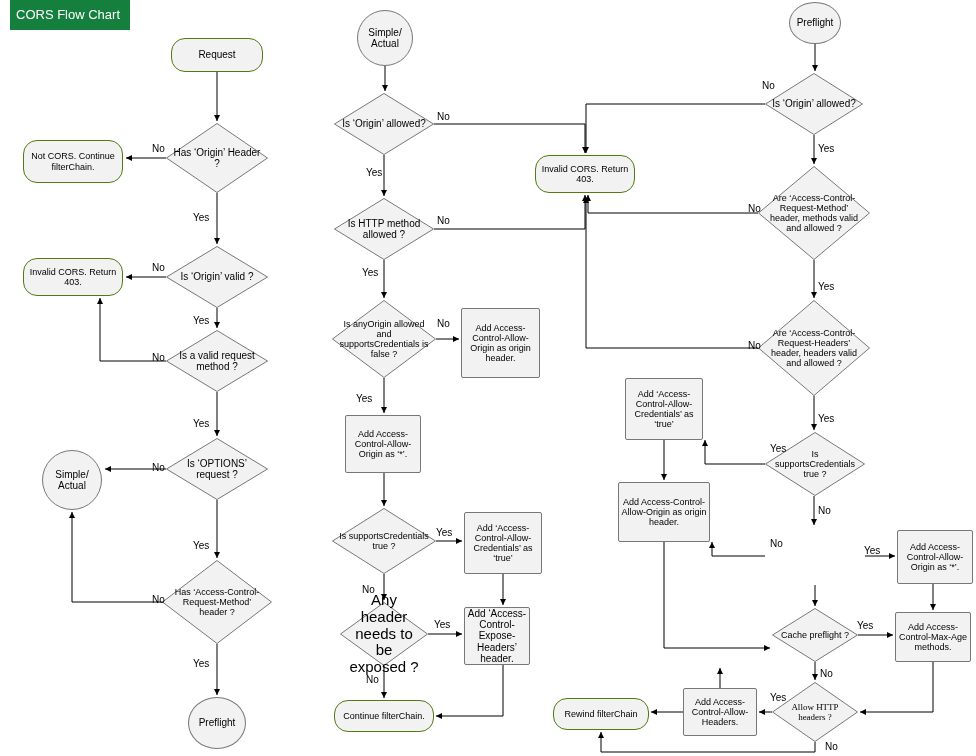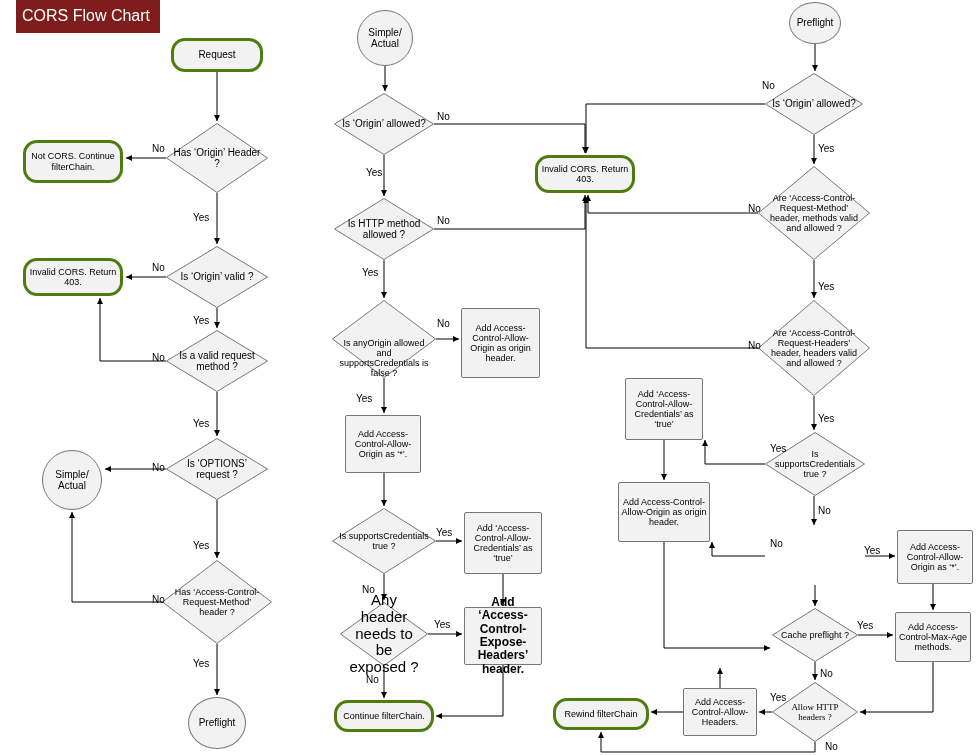--- a/index.html
+++ b/index.html
@@ -2,26 +2,26 @@
 <html><head>
 <meta charset="utf-8">
 <style>
   html,body{margin:0;padding:0;background:#fff;}
   body{width:976px;height:756px;font-family:"Liberation Sans",sans-serif;color:#000;}
   #canvas{position:relative;width:976px;height:756px;overflow:hidden;}
   svg#wires{position:absolute;left:0;top:0;width:976px;height:756px;pointer-events:none;}
   .node{position:absolute;box-sizing:border-box;display:flex;align-items:center;justify-content:center;text-align:center;line-height:1.12;}
   .node span{display:block;padding:0 2px;}
   .rect{background:#f2f2f2;border:1px solid #777;border-radius:2px;}
-  .round{background:#f2f2f2;border:3px solid #4d7c0f;border-radius:14px;}
+  .round{background:#f2f2f2;border:1px solid #4d7c0f;border-radius:14px;}
   .ellipse{background:#f2f2f2;border:1px solid #777;border-radius:50%;}
   .diamond-wrap{position:absolute;}
   .diamond-wrap .dlabel{position:absolute;left:0;top:0;width:100%;height:100%;display:flex;align-items:center;justify-content:center;text-align:center;line-height:1.12;}
   .lbl{position:absolute;font-size:10px;color:#000;white-space:nowrap;}
-  .title{position:absolute;left:16px;top:0;background:#7f1d1d;color:#fff;font-size:16px;padding:7px 10px 8px 6px;}
+  .title{position:absolute;left:10px;top:0;background:#15803d;color:#fff;font-size:13px;padding:7px 10px 8px 6px;}
 </style>
 </head>
 <body>
 
 <div id="canvas">
 
   <svg id="wires" xmlns="http://www.w3.org/2000/svg">
     <defs>
       <marker id="ah" markerWidth="8" markerHeight="8" refX="6" refY="3" orient="auto" markerUnits="strokeWidth">
         <path d="M0,0 L6,3 L0,6 z" fill="#000"></path>
@@ -157,21 +157,21 @@
         <polygon points="50,0.5 99.5,31 50,61.5 0.5,31" fill="#f2f2f2" stroke="#777" stroke-width="1"></polygon>
       </svg>
       <div class="dlabel" style="font-size: 10px;">
         <span style="padding: 0px 6px;">Is HTTP method allowed ?</span>
       </div>
     </div>
     <div class="diamond-wrap" style="left: 332px; top: 300px; width: 104px; height: 78px;">
       <svg width="104" height="78" viewBox="0 0 104 78" style="position: absolute; left: 0px; top: 0px;">
         <polygon points="52,0.5 103.5,39 52,77.5 0.5,39" fill="#f2f2f2" stroke="#777" stroke-width="1"></polygon>
       </svg>
-      <div class="dlabel" style="font-size: 9px; align-items: flex-end;">
+      <div class="dlabel" style="font-size: 9px;">
         <span style="padding: 0px 6px;">Is anyOrigin allowed and supportsCredentials is false ?</span>
       </div>
     </div>
     <div class="node rect" style="left: 461px; top: 308px; width: 79px; height: 70px; font-size: 9px;">
       <span>Add Access-Control-Allow-Origin as origin header.</span>
     </div>
     <div class="node rect" style="left: 345px; top: 415px; width: 76px; height: 58px; font-size: 9px;">
       <span>Add Access-Control-Allow-Origin as ‘*’.</span>
     </div>
     <div class="diamond-wrap" style="left: 332px; top: 508px; width: 104px; height: 66px;">
@@ -186,21 +186,21 @@
       <span>Add ‘Access-Control-Allow-Credentials’ as ‘true’</span>
     </div>
     <div class="diamond-wrap" style="left: 340px; top: 602px; width: 88px; height: 64px;">
       <svg width="88" height="64" viewBox="0 0 88 64" style="position: absolute; left: 0px; top: 0px;">
         <polygon points="44,0.5 87.5,32 44,63.5 0.5,32" fill="#f2f2f2" stroke="#777" stroke-width="1"></polygon>
       </svg>
       <div class="dlabel" style="font-size: 15px;">
         <span style="padding: 0px 6px;">Any header needs to be exposed ?</span>
       </div>
     </div>
-    <div class="node rect" style="left: 464px; top: 607px; width: 78px; height: 58px; font-size: 12px; font-weight: bold;">
+    <div class="node rect" style="left: 464px; top: 607px; width: 66px; height: 58px; font-size: 10px;">
       <span>Add ‘Access-Control-Expose-Headers’ header.</span>
     </div>
     <div class="node round" style="left: 334px; top: 700px; width: 100px; height: 32px; font-size: 9px;">
       <span>Continue filterChain.</span>
     </div>
     <div class="node ellipse" style="left: 789px; top: 2px; width: 52px; height: 42px; font-size: 10px;">
       <span>Preflight</span>
     </div>
     <div class="diamond-wrap" style="left: 765px; top: 73px; width: 98px; height: 62px;">
       <svg width="98" height="62" viewBox="0 0 98 62" style="position: absolute; left: 0px; top: 0px;">

